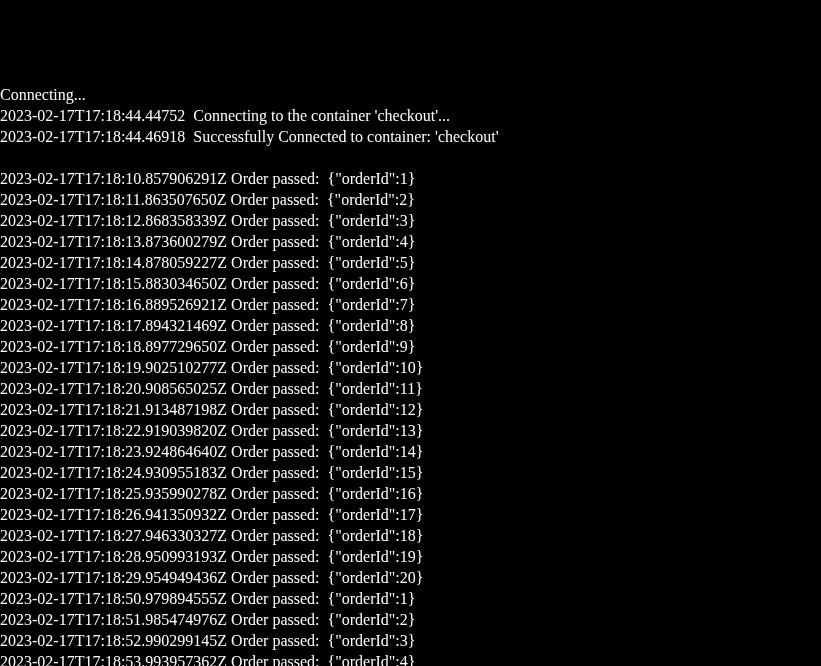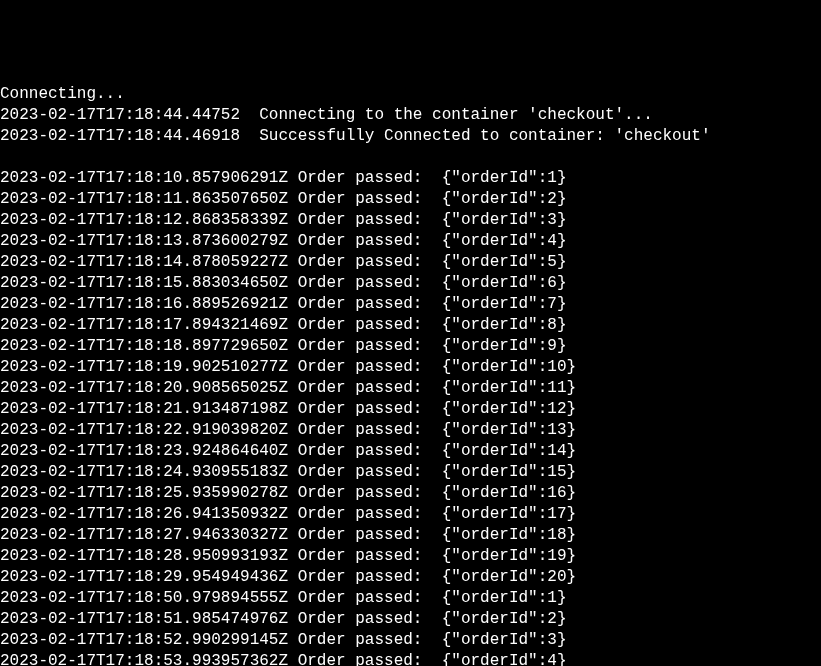--- a/index.html
+++ b/index.html
@@ -14,20 +14,21 @@
       font-size: 16px;
       line-height: 21px;
       padding: 0;
       width: 821px;
       height: 666px;
       overflow: hidden;
       white-space: pre;
     }
     .terminal-line {
       display: block;
+      font-family: Liberation Serif, serif;
     }
     .blank-line {
       height: 21px;
     }
   </style>
 </head>
 <body>
 
 
 

